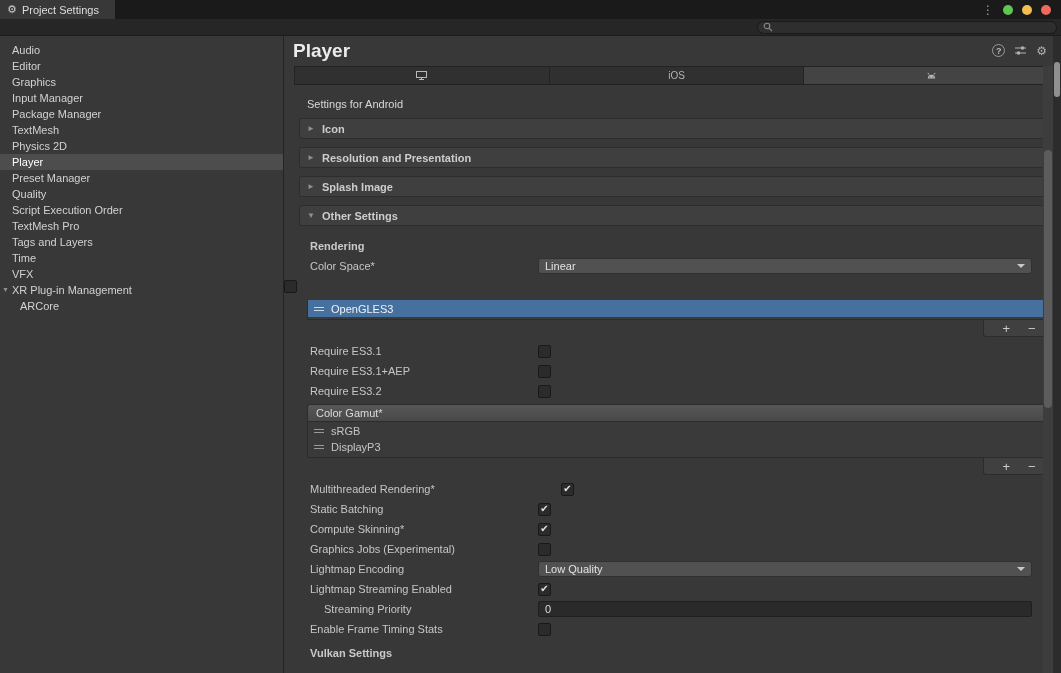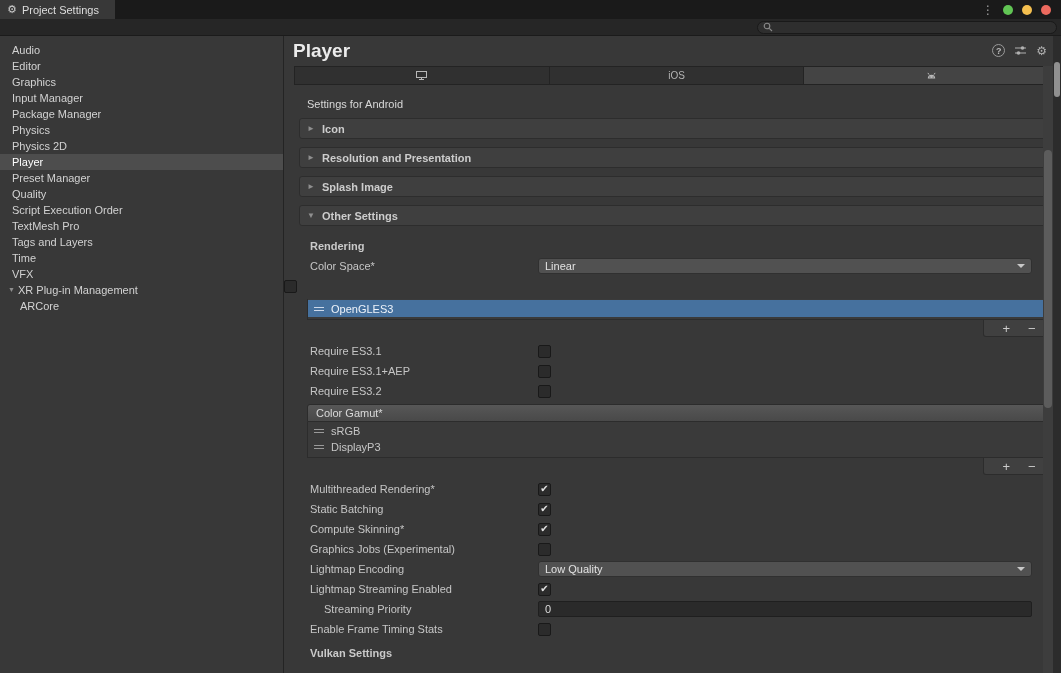--- a/index.html
+++ b/index.html
@@ -26,21 +26,21 @@
   
   .toolbar { height:17px; background:#262626; border-bottom:1px solid #1b1b1b; display:flex; align-items:center; justify-content:flex-end; padding-right:4px; }
   .searchbox { width:300px; height:13px; background:#2e2e2e; border:1px solid #191919; border-radius:7px; display:flex; align-items:center; padding-left:5px; gap:4px; color:#9a9a9a; }
 
   
   .content { position:absolute; top:36px; left:0; right:0; bottom:0; display:flex; }
 
   .sidebar { width:284px; flex:none; border-right:1px solid #242424; padding-top:6px; background:#383838; overflow:hidden; }
   .side-item { height:16px; line-height:16px; padding-left:12px; color:#d2d2d2; white-space:nowrap; }
   .side-item.selected { background:#4d4d4d; color:#ffffff; }
-  .side-item.has-arrow { padding-left:2px; display:flex; align-items:center;margin-left:6px; }
+  .side-item.has-arrow { padding-left:2px; display:flex; align-items:center; }
   .side-item .expander { width:10px; font-size:7px; color:#8f8f8f; display:inline-block; }
   .side-item.child { padding-left:20px; }
 
   .main { flex:1; position:relative; overflow:hidden; }
 
   .main-title { position:absolute; top:4px; left:9px; font-size:19px; font-weight:bold; color:#ececec; }
   .hdr-icons { position:absolute; top:8px; right:14px; display:flex; align-items:center; gap:9px; }
   .help-circle { width:13px; height:13px; border:1px solid #9a9a9a; border-radius:50%; color:#b8b8b8; font-size:9px; font-weight:bold; display:flex; align-items:center; justify-content:center; }
   .hdr-gear { font-size:12px; color:#b0b0b0; line-height:1; }
 
@@ -121,21 +121,21 @@
 </div>
 
 <div class="content">
 
   <div class="sidebar">
     <div class="side-item">Audio</div>
     <div class="side-item">Editor</div>
     <div class="side-item">Graphics</div>
     <div class="side-item">Input Manager</div>
     <div class="side-item">Package Manager</div>
-    <div class="side-item">Physics</div>
+    <div class="side-item">TextMesh</div>
     <div class="side-item">Physics 2D</div>
     <div class="side-item selected">Player</div>
     <div class="side-item">Preset Manager</div>
     <div class="side-item">Quality</div>
     <div class="side-item">Script Execution Order</div>
     <div class="side-item">TextMesh Pro</div>
     <div class="side-item">Tags and Layers</div>
     <div class="side-item">Time</div>
     <div class="side-item">VFX</div>
     <div class="side-item has-arrow">
@@ -281,21 +281,21 @@
             </div>
           </div>
           <div class="rlist-footer">
             <div class="rlist-btns">
               <span class="rbtn">+</span>
               <span class="rbtn">−</span>
             </div>
           </div>
         </div>
 
-        <div class="row" style="margin-top:4px;">
+        <div class="row" style="margin-top:4px;gap:23px;">
           <div class="rlabel">Multithreaded Rendering*</div>
           <div class="rvalue">
             <div class="checkbox on">
                 <span class="tick">✔</span>
               </div>
           </div>
         </div>
         <div class="row">
           <div class="rlabel">Static Batching</div>
           <div class="rvalue">

